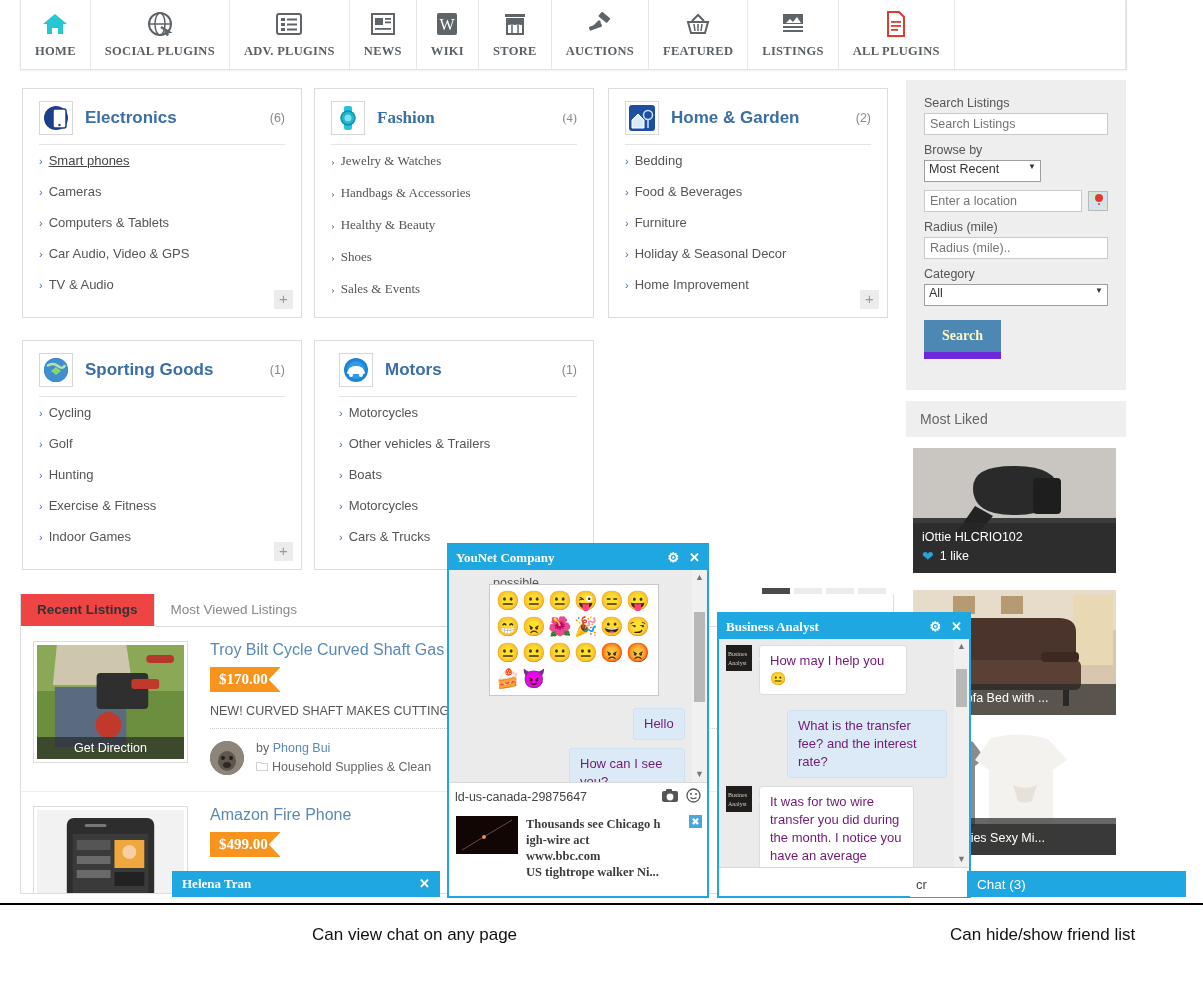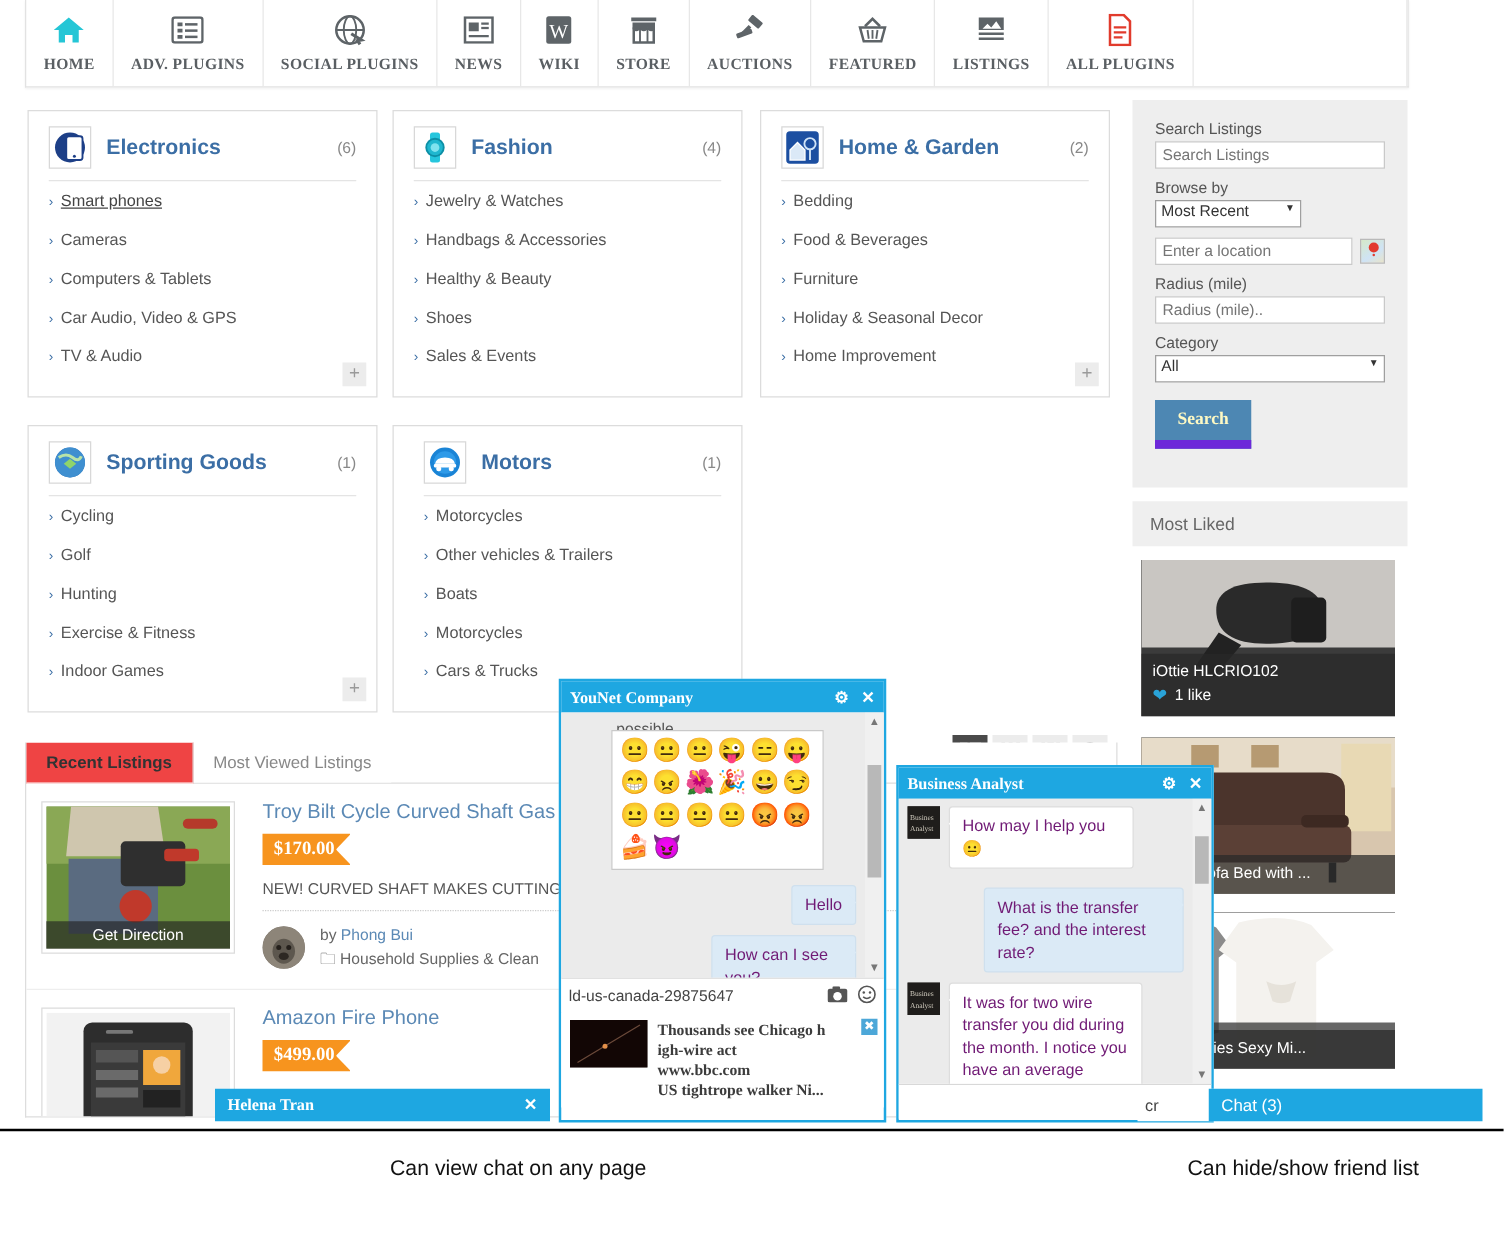--- a/index.html
+++ b/index.html
@@ -225,45 +225,45 @@
   <div class="nav-item">
     <span class="nav-ico">
       <svg width="26" height="24" viewBox="0 0 26 24">
           <path d="M13 2 L25 12 L21 12 L21 22 L16 22 L16 16 L10 16 L10 22 L5 22 L5 12 L1 12 Z" fill="#25c6d6"></path>
         </svg>
     </span>
     <span class="nav-label">HOME</span>
   </div>
   <div class="nav-item">
     <span class="nav-ico">
+      <svg width="26" height="26" viewBox="0 0 26 26">
+          <circle cx="13" cy="13" r="11" fill="none" stroke="#5e6468" stroke-width="2"></circle>
+          <ellipse cx="13" cy="13" rx="5" ry="11" fill="none" stroke="#5e6468" stroke-width="1.5"></ellipse>
+          <line x1="2" y1="13" x2="24" y2="13" stroke="#5e6468" stroke-width="1.5"></line>
+          <path d="M14 16 l8 5 -3 .5 2 3" stroke="#5e6468" stroke-width="2.5" fill="none"></path>
+        </svg>
+    </span>
+    <span class="nav-label">SOCIAL PLUGINS</span>
+  </div>
+  <div class="nav-item">
+    <span class="nav-ico">
       <svg width="26" height="22" viewBox="0 0 26 22">
           <rect x="1" y="1" width="24" height="20" rx="2" fill="none" stroke="#5e6468" stroke-width="2"></rect>
           <rect x="5" y="5" width="4" height="3" fill="#5e6468"></rect>
           <rect x="5" y="10" width="4" height="3" fill="#5e6468"></rect>
           <rect x="5" y="15" width="4" height="3" fill="#5e6468"></rect>
           <rect x="11" y="5.5" width="10" height="2" fill="#5e6468"></rect>
           <rect x="11" y="10.5" width="10" height="2" fill="#5e6468"></rect>
           <rect x="11" y="15.5" width="10" height="2" fill="#5e6468"></rect>
         </svg>
     </span>
     <span class="nav-label">ADV. PLUGINS</span>
   </div>
   <div class="nav-item">
     <span class="nav-ico">
-      <svg width="26" height="26" viewBox="0 0 26 26">
-          <circle cx="13" cy="13" r="11" fill="none" stroke="#5e6468" stroke-width="2"></circle>
-          <ellipse cx="13" cy="13" rx="5" ry="11" fill="none" stroke="#5e6468" stroke-width="1.5"></ellipse>
-          <line x1="2" y1="13" x2="24" y2="13" stroke="#5e6468" stroke-width="1.5"></line>
-          <path d="M14 16 l8 5 -3 .5 2 3" stroke="#5e6468" stroke-width="2.5" fill="none"></path>
-        </svg>
-    </span>
-    <span class="nav-label">SOCIAL PLUGINS</span>
-  </div>
-  <div class="nav-item">
-    <span class="nav-ico">
       <svg width="26" height="22" viewBox="0 0 26 22">
           <rect x="2" y="1" width="22" height="20" fill="none" stroke="#5e6468" stroke-width="2"></rect>
           <rect x="5" y="5" width="8" height="7" fill="#5e6468"></rect>
           <rect x="15" y="5" width="6" height="1.8" fill="#5e6468"></rect>
           <rect x="15" y="8.5" width="6" height="1.8" fill="#5e6468"></rect>
           <rect x="5" y="15" width="16" height="1.8" fill="#5e6468"></rect>
         </svg>
     </span>
     <span class="nav-label">NEWS</span>
   </div>
@@ -350,21 +350,21 @@
   <ul class="cat-list">
     <li class="active"><span class="chev">›</span><span class="lbl">Smart phones</span></li>
     <li><span class="chev">›</span><span class="lbl">Cameras</span></li>
     <li><span class="chev">›</span><span class="lbl">Computers &amp; Tablets</span></li>
     <li><span class="chev">›</span><span class="lbl">Car Audio, Video &amp; GPS</span></li>
     <li><span class="chev">›</span><span class="lbl">TV &amp; Audio</span></li>
   </ul>
   <div class="plus-btn">+</div>
 </div>
 
-<div class="cat-box" style="left:314px; top:88px; width:280px; height:230px;">
+<div class="cat-box" style="left:314px; top:88px; width:280px; height:230px;font-family:Liberation Serif, serif;">
   <div class="cat-head">
     <span class="cat-icon">
       <svg width="28" height="28" viewBox="0 0 28 28">
           <rect x="10" y="2" width="8" height="7" rx="2" fill="#25c6dd"></rect>
           <rect x="10" y="19" width="8" height="7" rx="2" fill="#25c6dd"></rect>
           <circle cx="14" cy="14" r="7" fill="#1fb7cf" stroke="#0d8fa6" stroke-width="1.5"></circle>
           <circle cx="14" cy="14" r="3.5" fill="#7fe3ef"></circle>
         </svg>
     </span>
     <span class="cat-title">Fashion</span>

